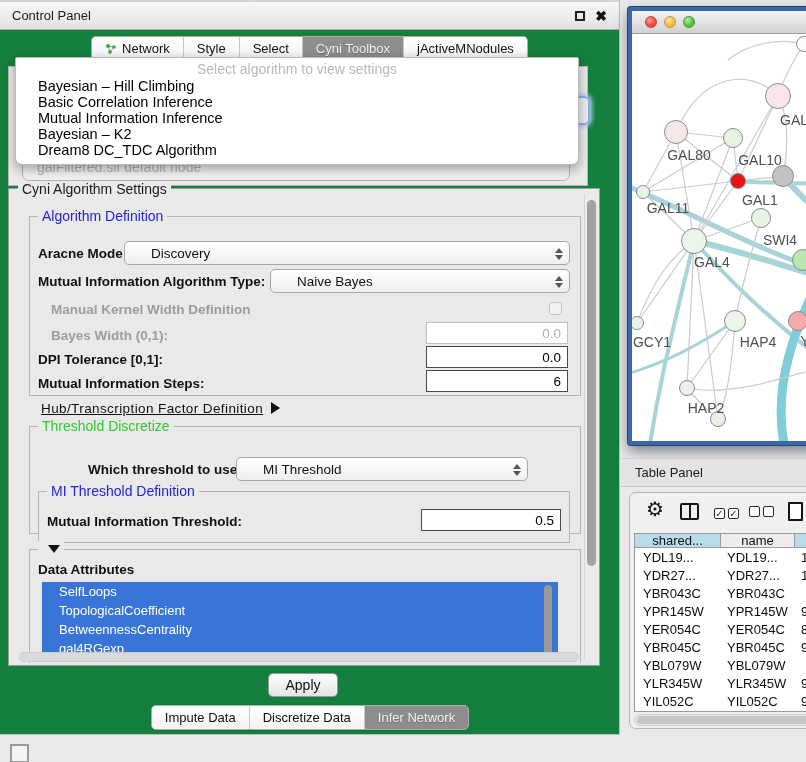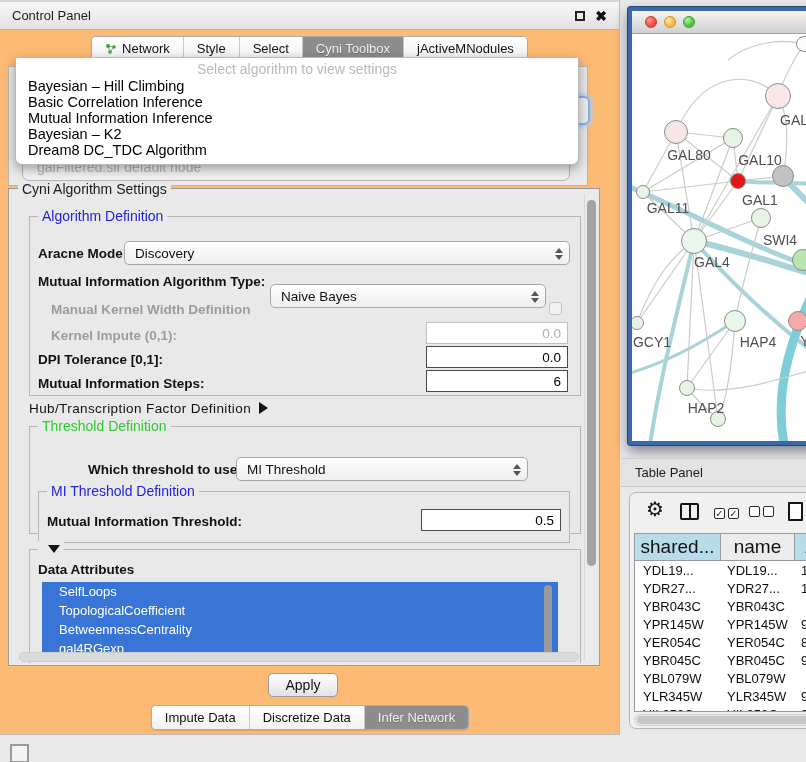--- a/index.html
+++ b/index.html
@@ -7,21 +7,21 @@
   body {
     position: relative;
     font-family: "Liberation Sans", sans-serif;
     background: #e9e9e9;
     overflow: hidden;
     color:#111;
   }
   
   .control-panel{
     position:absolute; left:0; top:0; width:620px; height:735px;
-    background:#fdba74; border-right:1px solid #bdbdbd; border-bottom:1px solid #bdbdbd;
+    background:#15803d; border-right:1px solid #bdbdbd; border-bottom:1px solid #bdbdbd;
   }
   .cp-titlebar{
     height:30px; background:linear-gradient(#f7f7f7,#e2e2e2);
     border-top:2px solid #d4d4d4; border-bottom:1px solid #b2b2b2;
     display:flex; align-items:center; padding:0 12px; gap:10px;
   }
   .cp-title{ flex:1; font-size:13px; color:#1c1c1c; }
   .float-btn{ width:10px; height:10px; border:2px solid #222; background:transparent; }
   .close-btn{ font-size:14px; font-weight:bold; color:#111; line-height:10px; }
 
@@ -52,40 +52,40 @@
     color:#b3b3b3; font-size:14px; padding:8px 0 0 14px; z-index:2;
     overflow:hidden;
   }
   
   .algo-popup{
     position:absolute; left:15px; top:57px; width:564px;
     background:#fff; border:1px solid #b9b9b9; border-radius:2px 2px 7px 7px;
     box-shadow:0 4px 12px rgba(0,0,0,.35); z-index:30; padding-bottom:6px;
   }
   .algo-prompt{ text-align:center; color:#b9b9b9; font-size:14px; padding:3px 0 1px; }
-  .algo-item{ font-size:14.5px; line-height:16px; padding-left:12px; color:#000; }
+  .algo-item{ font-size:14.5px; line-height:16px; padding-left:22px; color:#000; }
   .algo-item.bold{ font-weight:bold; }
 
   
   .cyni-box{
     position:absolute; left:8px; top:188px; width:592px; height:478px;
     border:1px solid #9c9c9c; background:#e9e9e9; z-index:3;
   }
   .box-title{ position:absolute; top:-8px; left:9px; background:#e9e9e9; padding:0 4px; font-size:14px; color:#1a1a1a; }
   .group{ position:absolute; border:1px solid #b5b5b5; }
   .group-title{ position:absolute; top:-9px; left:8px; background:#e9e9e9; padding:0 4px; font-size:14px; }
   .blue-title{ color:#2222dd; }
   .green-title{ color:#2ecb2e; }
   .lbl{ position:absolute; font-size:13.5px; font-weight:bold; color:#111; white-space:nowrap; }
   .lbl.gray{ color:#9c9c9c;margin-left:13px; }
   .lbl.plain{ font-weight:normal; letter-spacing:.4px; }
   .combo{
     position:absolute; height:24px; border:1px solid #a7a7a7; border-radius:5px;
     background:linear-gradient(#ffffff,#eeeeee); font-size:13.5px; color:#111;
-    display:flex; align-items:center; padding-left:10px;
+    display:flex; align-items:center; padding-left:26px;
   }
   .combo .arrows{
     position:absolute; right:6px; top:3px; width:9px; height:18px;
     display:flex; flex-direction:column; justify-content:center; gap:2px; align-items:center;
   }
   .combo .arrows i{ width:0; height:0; border-left:4px solid transparent; border-right:4px solid transparent; }
   .combo .arrows .up{ border-bottom:5px solid #555; }
   .combo .arrows .dn{ border-top:5px solid #555; }
   .tfield{
     position:absolute; height:22px; background:#fff; font-size:13.5px;
@@ -144,21 +144,21 @@
   }
   .tp-toolbar{ position:relative; height:40px; }
   .ti{ position:absolute; top:10px; }
   .gear{ font-size:20px; line-height:20px; color:#141414; top:6px; }
   .cols-icon{ width:19px; height:17px; border:2px solid #141414; border-radius:2px; }
   .cols-icon i{ display:block; width:2px; height:100%; background:#141414; margin:0 auto; }
   .cb{ display:inline-block; width:11px; height:11px; border:1.5px solid #2a2a2a; border-radius:2px; font-size:10px; line-height:10px; text-align:center; color:#2a2a2a; margin-right:3px; background:#fff;}
   .doc-icon{ width:15px; height:19px; border:2px solid #141414; border-radius:1px; background:#fff; }
   .tbl{ position:absolute; left:4px; top:40px; right:-2px; bottom:16px; background:#fff; border:1px solid #9a9a9a; overflow:hidden; }
   .tr{ display:flex; }
-  .th{ height:27px; font-size:19px; display:flex; align-items:center; justify-content:center; border-right:1px solid #9a9a9a; border-bottom:1px solid #9a9a9a; background:#ececec; }
+  .th{ height:14px; font-size:13px; display:flex; align-items:center; justify-content:center; border-right:1px solid #9a9a9a; border-bottom:1px solid #9a9a9a; background:#ececec; }
   .th.sel{ background:#b9dcea; }
   .td{ height:18px; font-size:13px; display:flex; align-items:center; padding-left:6px; white-space:nowrap; overflow:hidden; color:#0d0d0d; }
   .c1{ width:86px; } .c2{ width:74px; } .c3{ flex:1; }
   .td.c1{ padding-left:8px; }
   .tp-hscroll{ position:absolute; left:4px; right:0px; bottom:2px; height:12px; background:#e7e7e7; border:1px solid #d0d0d0; border-radius:6px; }
   .tp-hthumb{ position:absolute; left:2px; top:1px; bottom:1px; width:96%; background:#c7c7c7; border-radius:5px; }
 </style>
 </head>
 <body>
 
@@ -224,47 +224,47 @@
       <span class="group-title blue-title">Algorithm Definition</span>
       <span class="lbl" style="left:8px; top:29px;">Aracne Mode:</span>
       <div class="combo" style="left:94px; top:24px; width:446px;">
         <span>Discovery</span>
         <span class="arrows">
             <i class="up"></i>
             <i class="dn"></i>
           </span>
       </div>
       <span class="lbl" style="left:8px; top:57px;">Mutual Information Algorithm Type:</span>
-      <div class="combo" style="left:240px; top:67px; width:276px;">
+      <div class="combo" style="left:240px; top:52px; width:300px;">
         <span>Naive Bayes</span>
         <span class="arrows">
             <i class="up"></i>
             <i class="dn"></i>
           </span>
       </div>
       <span class="lbl gray" style="left:8px; top:85px;">Manual Kernel Width Definition</span>
       <span class="checkbox" style="left:519px; top:85px;"></span>
-      <span class="lbl gray" style="left:8px; top:111px;">Kernel Impute (0,1):</span>
+      <span class="lbl gray" style="left:8px; top:111px;">Bayes Width (0,1):</span>
       <div class="tfield disabled" style="left:396px; top:105px; width:142px;">
           <span>0.0</span>
         </div>
       <span class="lbl" style="left:8px; top:135px;">DPI Tolerance [0,1]:</span>
       <div class="tfield active" style="left:396px; top:129px; width:142px;">
           <span>0.0</span>
         </div>
       <span class="lbl" style="left:8px; top:159px;">Mutual Information Steps:</span>
       <div class="tfield active" style="left:396px; top:153px; width:142px;">
           <span>6</span>
         </div>
     </div>
 
-    <span class="lbl plain" style="left:20px; top:212px; z-index:2;"><span>Hub/Transcription Factor Definition</span><span class="tri-right"></span></span>
+    <span class="lbl plain" style="left:32px; top:212px; z-index:2;text-decoration:underline;"><span>Hub/Transcription Factor Definition</span><span class="tri-right"></span></span>
 
     <div class="group" style="left:20px; top:237px; width:552px; height:108px;">
-      <span class="group-title green-title">Threshold Definition</span>
+      <span class="group-title green-title">Threshold Discretize</span>
       <span class="lbl" style="left:58px; top:35px;">Which threshold to use:</span>
       <div class="combo" style="left:206px; top:30px; width:292px;">
         <span>MI Threshold</span>
         <span class="arrows">
             <i class="up"></i>
             <i class="dn"></i>
           </span>
       </div>
       <div class="group" style="left:8px; top:64px; width:532px; height:52px; background:#e9e9e9;">
         <span class="group-title blue-title">MI Threshold Definition</span>

